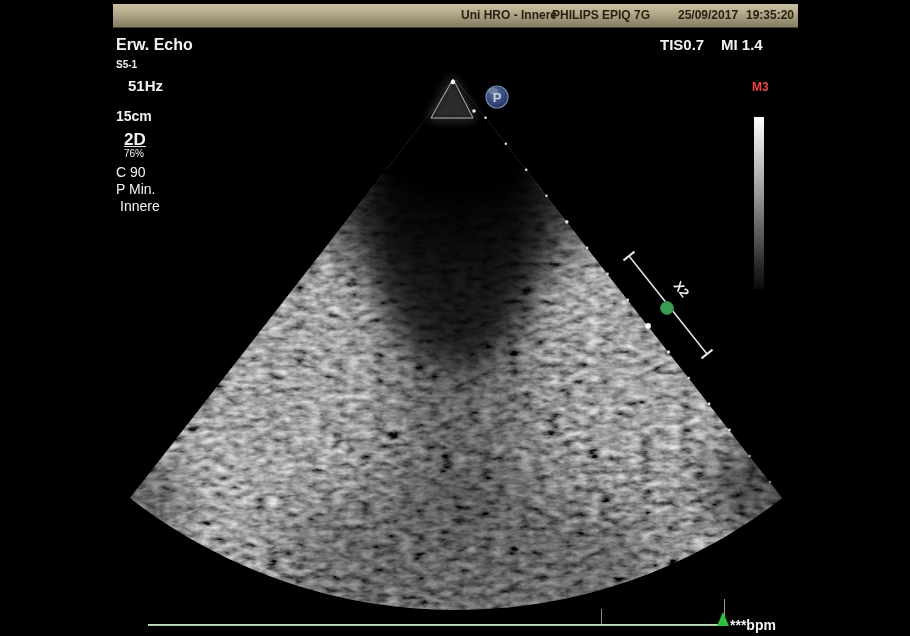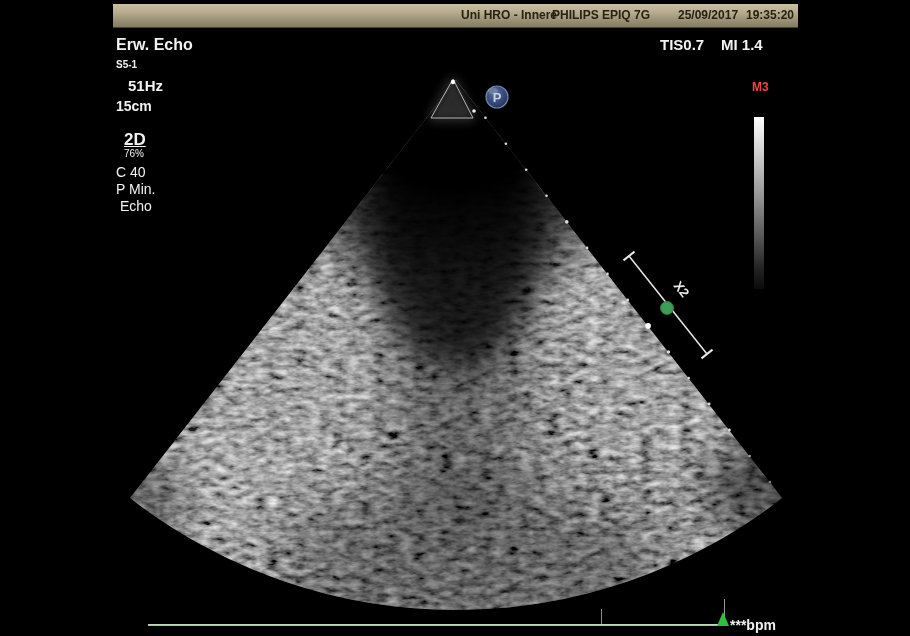--- a/index.html
+++ b/index.html
@@ -12,21 +12,21 @@
           background:linear-gradient(180deg,#cabf9e 0%,#b8ad8e 35%,#978d71 75%,#857c62 100%);
           border-bottom:1px solid #4a442f;}
   .topbar span{position:absolute;top:4px;font-size:12px;font-weight:bold;color:#262112;white-space:nowrap;}
   .tb-inst{left:348px;} .tb-sys{left:439px;} .tb-date{left:565px;} .tb-time{left:633px;}
 
   
   .wtxt{color:#f2f2f2;white-space:nowrap;}
   .preset{left:116px;top:36px;font-size:16px;font-weight:bold;text-align:center;}
   .xdcr{left:116px;top:59px;font-size:10px;font-weight:bold;}
   .fr{left:116px;top:77px;font-size:15px;font-weight:bold;margin-left:12px;}
-  .depth{left:116px;top:98px;font-size:14px;font-weight:bold;}
+  .depth{left:116px;top:108px;font-size:14px;font-weight:bold;}
   .mode2d{left:124px;top:130px;font-size:17px;font-weight:bold;text-decoration:underline;}
   .gain{left:124px;top:148px;font-size:10px;}
   .comp{left:116px;top:164px;font-size:14px;}
   .pers{left:116px;top:181px;font-size:14px;}
   .cmap{left:120px;top:198px;font-size:14px;}
 
   
   .tis{left:660px;top:36px;font-size:15px;font-weight:bold;}
   .mi{left:721px;top:36px;font-size:15px;font-weight:bold;}
   .m3{left:752px;top:80px;font-size:12px;font-weight:bold;color:#ef4444;}
@@ -145,23 +145,23 @@
   <span class="tb-date">25/09/2017</span>
   <span class="tb-time">19:35:20</span>
 </div>
 
 <div class="abs wtxt preset">Erw. Echo</div>
 <div class="abs wtxt xdcr">S5-1</div>
 <div class="abs wtxt fr">51Hz</div>
 <div class="abs wtxt depth">15cm</div>
 <div class="abs wtxt mode2d">2D</div>
 <div class="abs wtxt gain">76%</div>
-<div class="abs wtxt comp">C 40</div>
+<div class="abs wtxt comp">C 90</div>
 <div class="abs wtxt pers">P Min.</div>
-<div class="abs wtxt cmap">Echo</div>
+<div class="abs wtxt cmap">Innere</div>
 
 <div class="abs wtxt tis">TIS0.7</div>
 <div class="abs wtxt mi">MI 1.4</div>
 
 <div class="abs m3">M3</div>
 <div class="abs graybar"></div>
 
 <div class="abs ecgtick1"></div>
 <div class="abs ecgtick2"></div>
 <div class="abs ecgline"></div>

